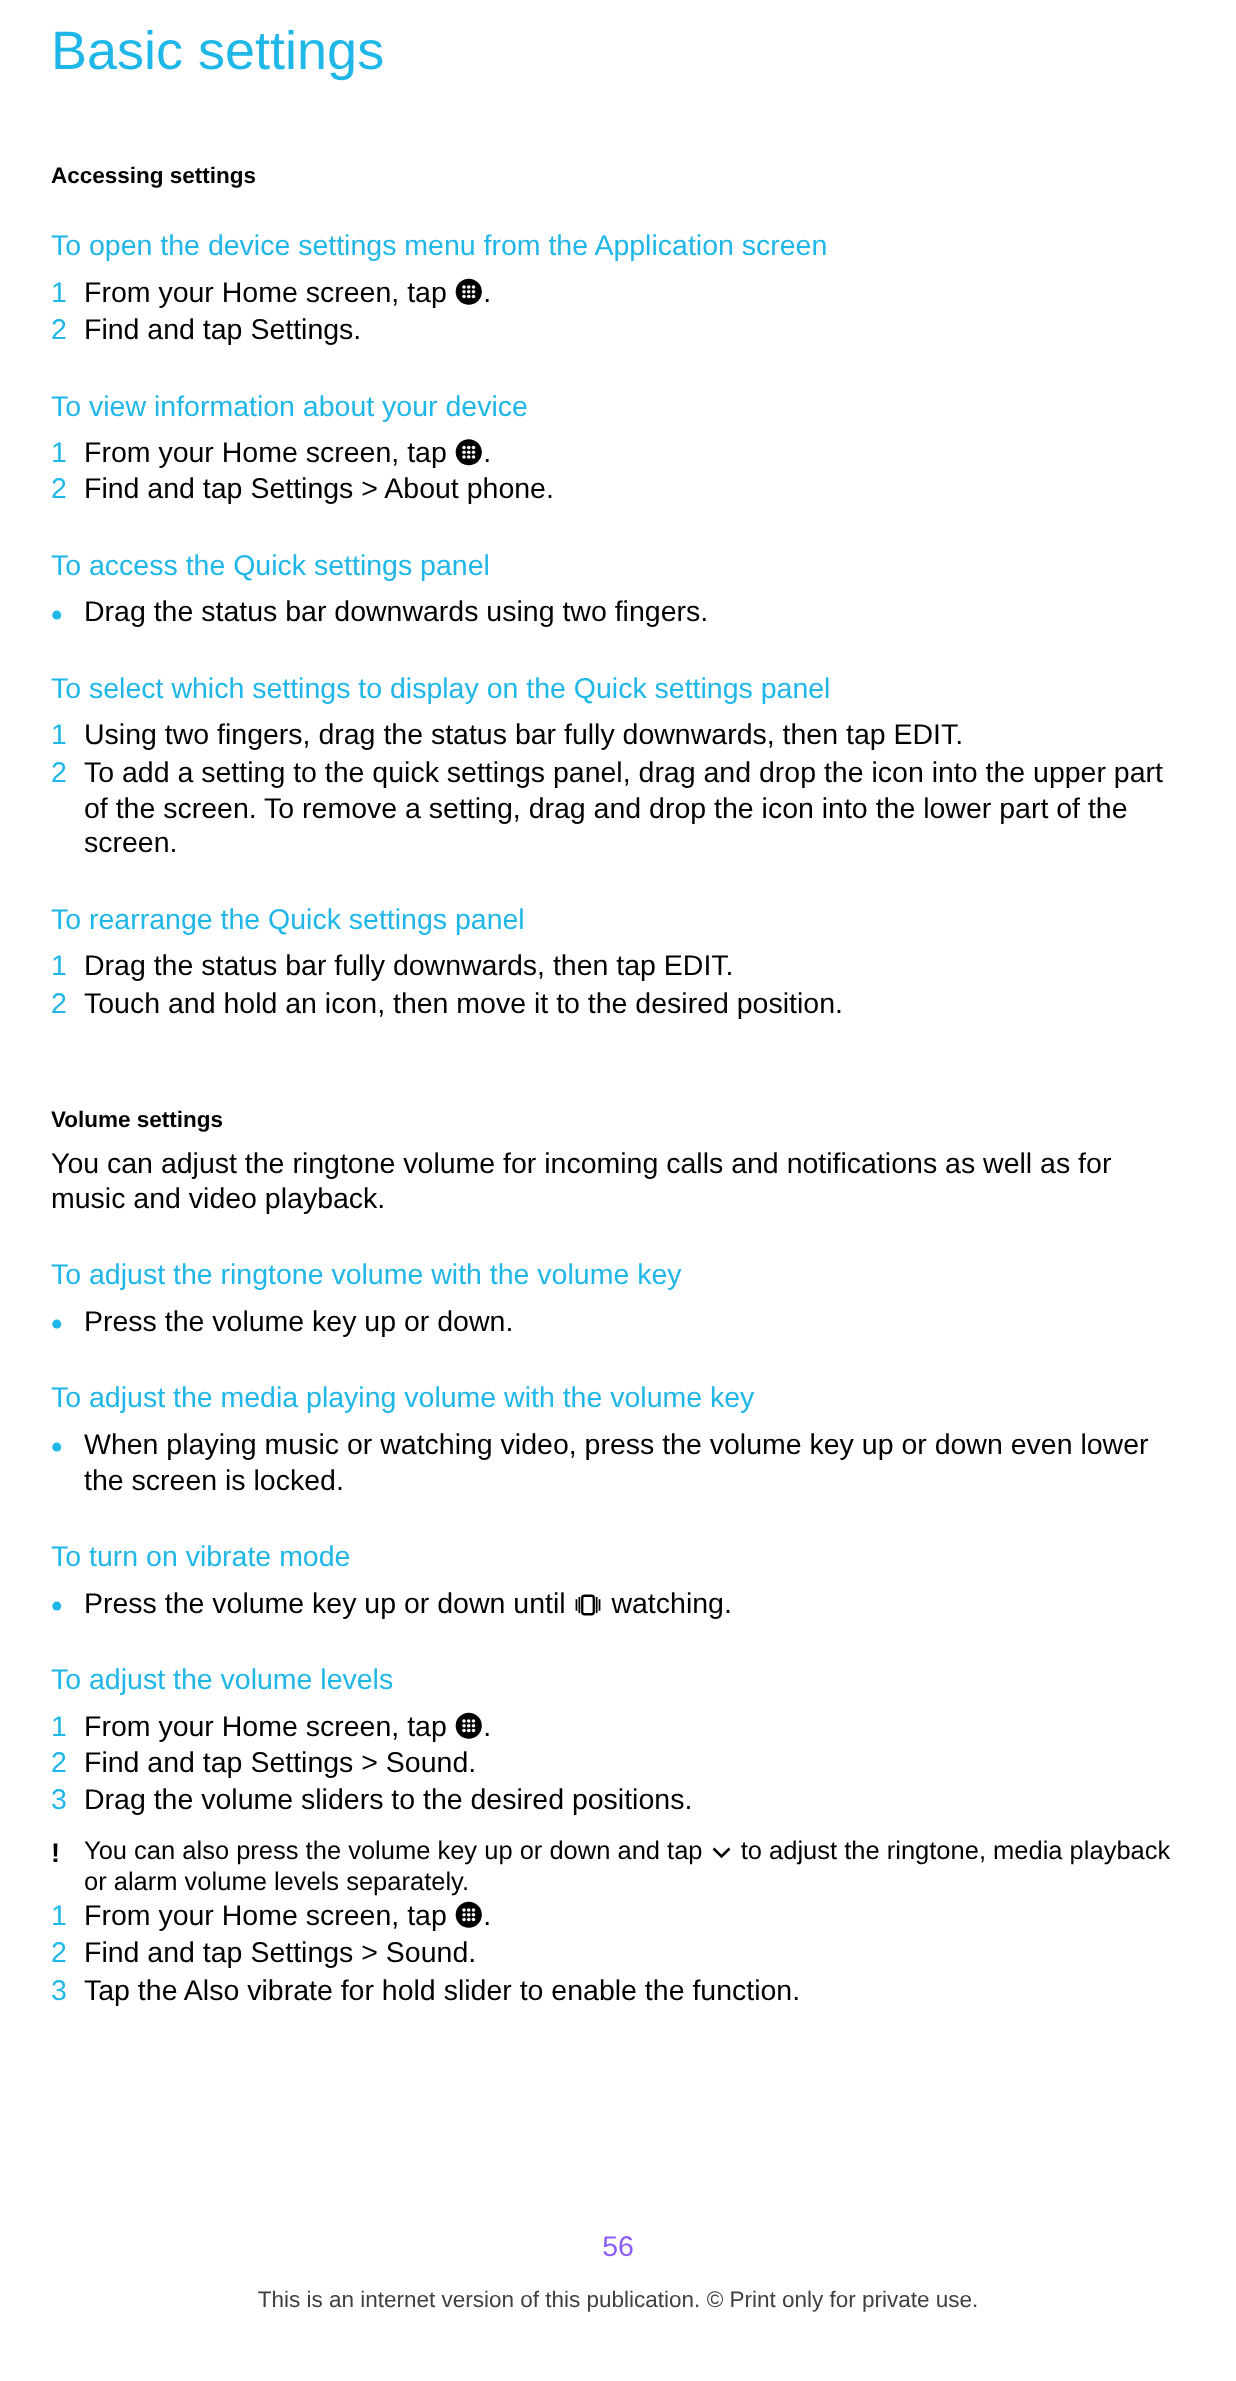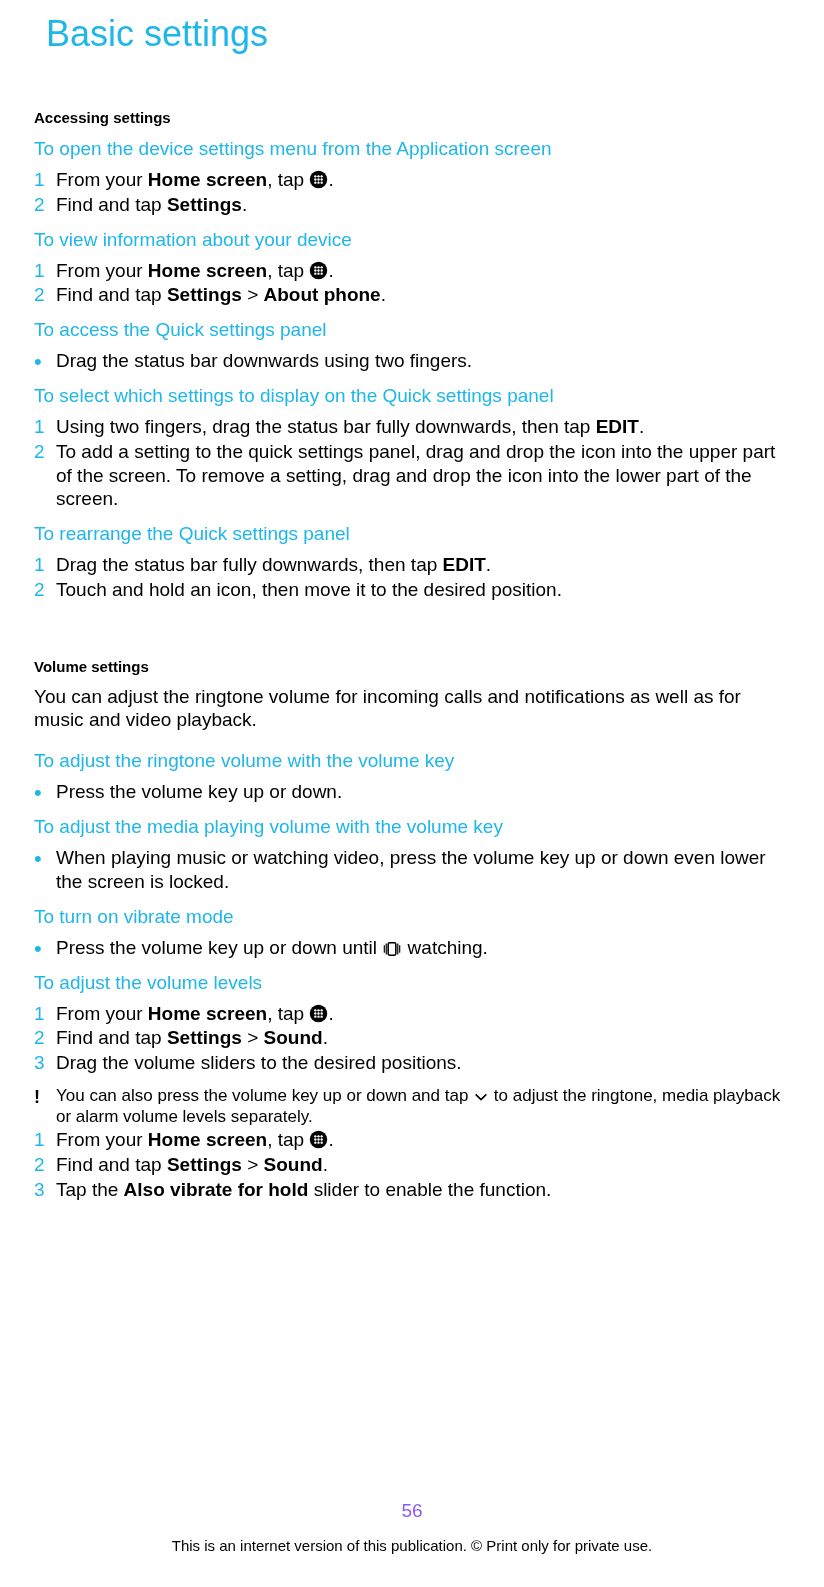--- a/index.html
+++ b/index.html
@@ -14,38 +14,38 @@
   }
   .page {
     padding: 0 34px;
     position: relative;
     min-height: 1560px;
   }
   h1.page-title {
     color: #1fb6e8;
     font-weight: 300;
     font-size: 36px;
-    margin: 12px;
-    padding-top: 0;
+    margin: 0;
+    padding-top: 12px;
     line-height: 1.2;
   }
   h2.section-title {
     font-weight: 600;
     font-size: 15px;
     margin: 56px 0 10px 0;
   }
   p.section-body {
     font-size: 19px;
     margin: 0 0 18px 0;
     line-height: 1.25;
   }
   .sub-task {
     color: #1fb6e8;
     font-size: 19px;
-    margin: 12px 0 8px 0;
+    margin: 28px 0 8px 0;
   }
   .step-row {
     display: flex;
     align-items: flex-start;
     font-size: 19px;
     line-height: 1.25;
     margin: 1px 0;
   }
   .step-num {
     color: #1fb6e8;
@@ -61,21 +61,21 @@
     font-size: 22px;
     line-height: 1;
     padding-top: 2px;
   }
   .step-text {
     flex: 1;
   }
   .steps-wrap {
     padding-left: 22px;
   }
-  .bold { font-weight: 700; }
+  .bold { font-weight: 400; }
   .note-row {
     display: flex;
     align-items: flex-start;
     font-size: 17px;
     line-height: 1.25;
     margin-top: 10px;
   }
   .note-icon {
     width: 22px;
     flex-shrink: 0;
@@ -95,21 +95,21 @@
     left: 0; right: 0;
     text-align: center;
     color: #8b5cf6;
     font-size: 19px;
   }
   .footer-note {
     position: absolute;
     bottom: 18px;
     left: 0; right: 0;
     text-align: center;
-    color: #000000;
+    color: #404040;
     font-size: 15px;
   }
   h2.section-title:first-of-type { margin-top: 54px; }
 </style>
 </head>
 <body>
 
 <div class="page">
 
   <h1 class="page-title">Basic settings</h1>

